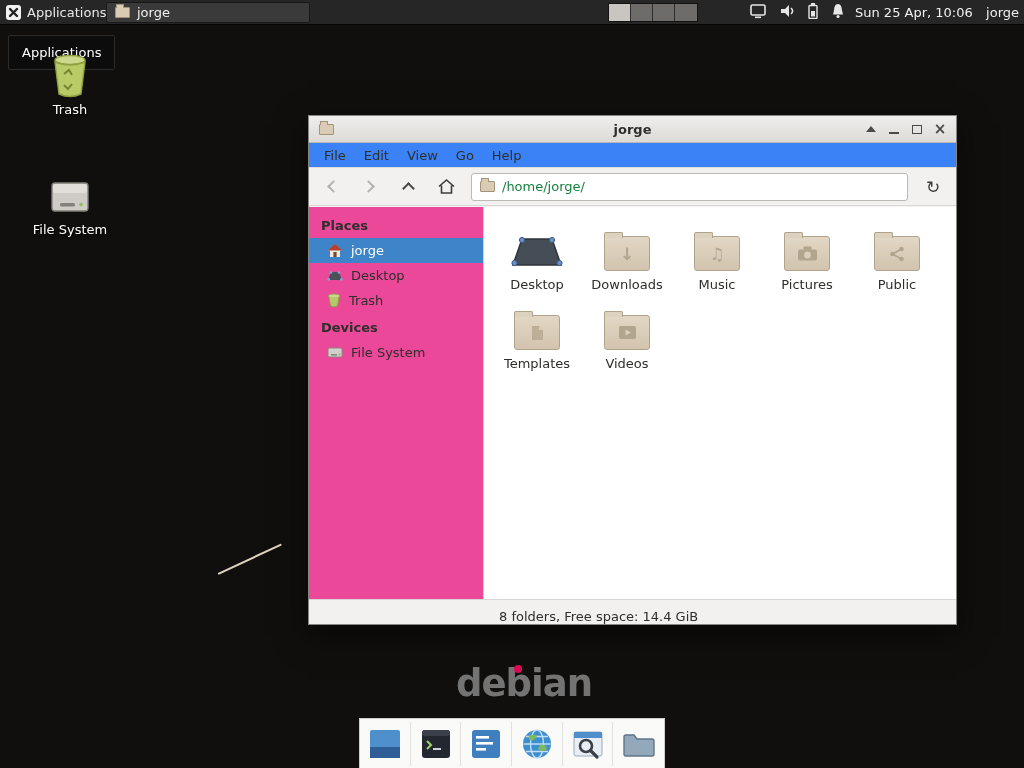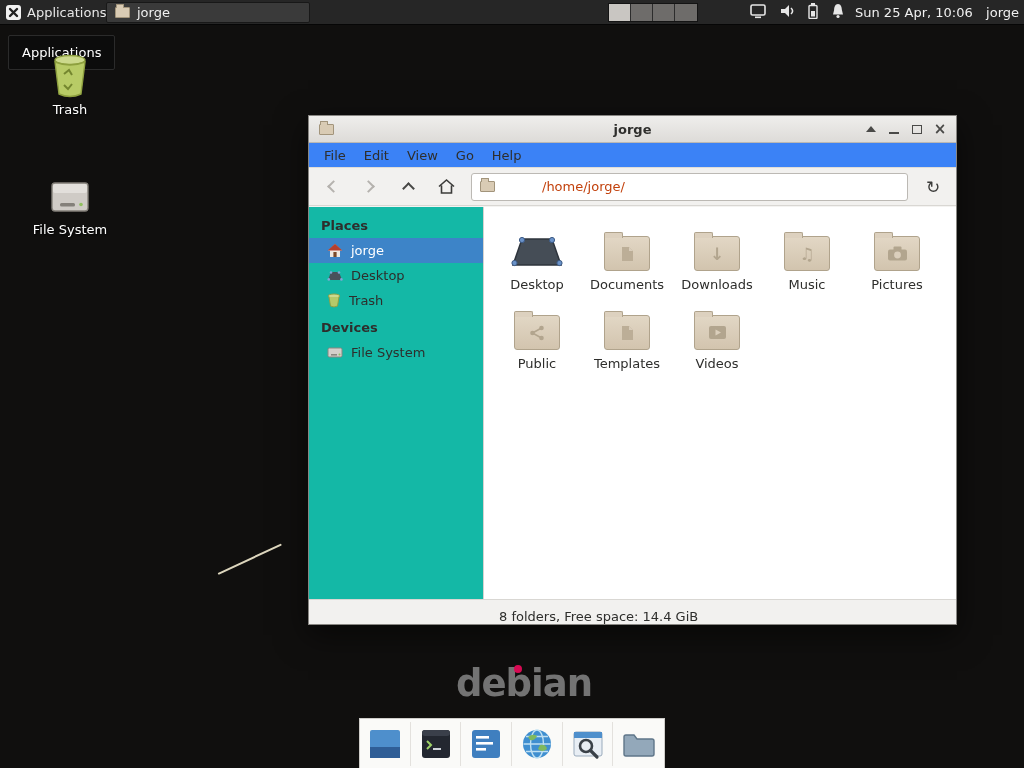--- a/index.html
+++ b/index.html
@@ -55,25 +55,25 @@
   .menu-item { padding:3px 9px; }
 
   .toolbar { height:38px; background:#f2f1ef; border-bottom:1px solid #d9d7d3; display:flex; align-items:center; padding:0 10px; gap:12px; }
   .tool-btn { width:26px; height:26px; display:flex; align-items:center; justify-content:center; flex:none; }
   .chev { width:9px; height:9px; border-right:2px solid #b5b2ae; border-top:2px solid #b5b2ae; }
   .chev.left  { transform:rotate(-135deg); margin-left:3px; }
   .chev.right { transform:rotate(45deg); margin-right:3px; }
   .chev.up    { border-color:#474745; transform:rotate(-45deg); margin-top:4px; }
   .pathbar { flex:1; height:28px; background:#fff; border:1px solid #bcb9b4; border-radius:3px;
              display:flex; align-items:center; gap:7px; padding:0 8px; }
-  .pathbar input { border:none; outline:none; flex:1; font:inherit; color:#c2410c; background:transparent;margin-left:40px; }
+  .pathbar input { border:none; outline:none; flex:1; font:inherit; color:#15803d; background:transparent; }
   .reload { font-size:17px; color:#3c3c3a; }
 
   .win-body { position:absolute; top:91px; bottom:25px; left:0; right:0; display:flex; }
-  .sidebar { width:175px; background:#14b8a6; border-right:1px solid #d5d3cf; padding-top:4px; }
+  .sidebar { width:175px; background:#ec4899; border-right:1px solid #d5d3cf; padding-top:4px; }
   .side-header { font-weight:bold; padding:7px 12px 5px; }
   .side-item { display:flex; align-items:center; gap:8px; padding:5px 10px 5px 18px; }
   .side-item.selected { background:#3d84c8; color:#fff; }
   .side-item svg { flex:none; }
 
   .content { flex:1; background:#fff; padding:16px 8px; display:flex; flex-wrap:wrap; align-content:flex-start; }
   .fcell { width:90px; margin-bottom:10px; text-align:center; }
   .fimg { height:52px; display:flex; align-items:flex-end; justify-content:center; padding-bottom:4px; }
   .flabel { margin-top:2px; }
   .folder { position:relative; width:46px; height:35px; background:linear-gradient(#e2d7c5,#d2c4ae);
@@ -288,33 +288,20 @@
                 <polygon points="11,6 41,6 50,32 2,32" fill="#454d56" stroke="#2e343c" stroke-width="1.5"></polygon>
                 <circle cx="11" cy="7" r="2.6" fill="#6a92c8" stroke="#3c5a85"></circle>
                 <circle cx="41" cy="7" r="2.6" fill="#6a92c8" stroke="#3c5a85"></circle>
                 <circle cx="48.5" cy="30" r="2.6" fill="#6a92c8" stroke="#3c5a85"></circle>
                 <circle cx="3.5" cy="30" r="2.6" fill="#6a92c8" stroke="#3c5a85"></circle>
               </svg>
           </div>
           <div class="flabel">Desktop</div>
         </div>
 
-        <div class="fcell">
-          <div class="fimg">
-              <div class="folder">
-                <span class="fmark">
-            <svg width="13" height="16">
-                    <path d="M1 1 H8 L12 5 V15 H1 Z" fill="#bcae97"></path>
-                    <path d="M8 1 V5 H12" fill="#d9cdbb"></path>
-                  </svg>
-          </span>
-              </div>
-            </div>
-          <div class="flabel">Documents</div>
-        </div>
 
         <div class="fcell">
           <div class="fimg">
               <div class="folder">
                 <span class="fmark">↓</span>
               </div>
             </div>
           <div class="flabel">Downloads</div>
         </div>
 

